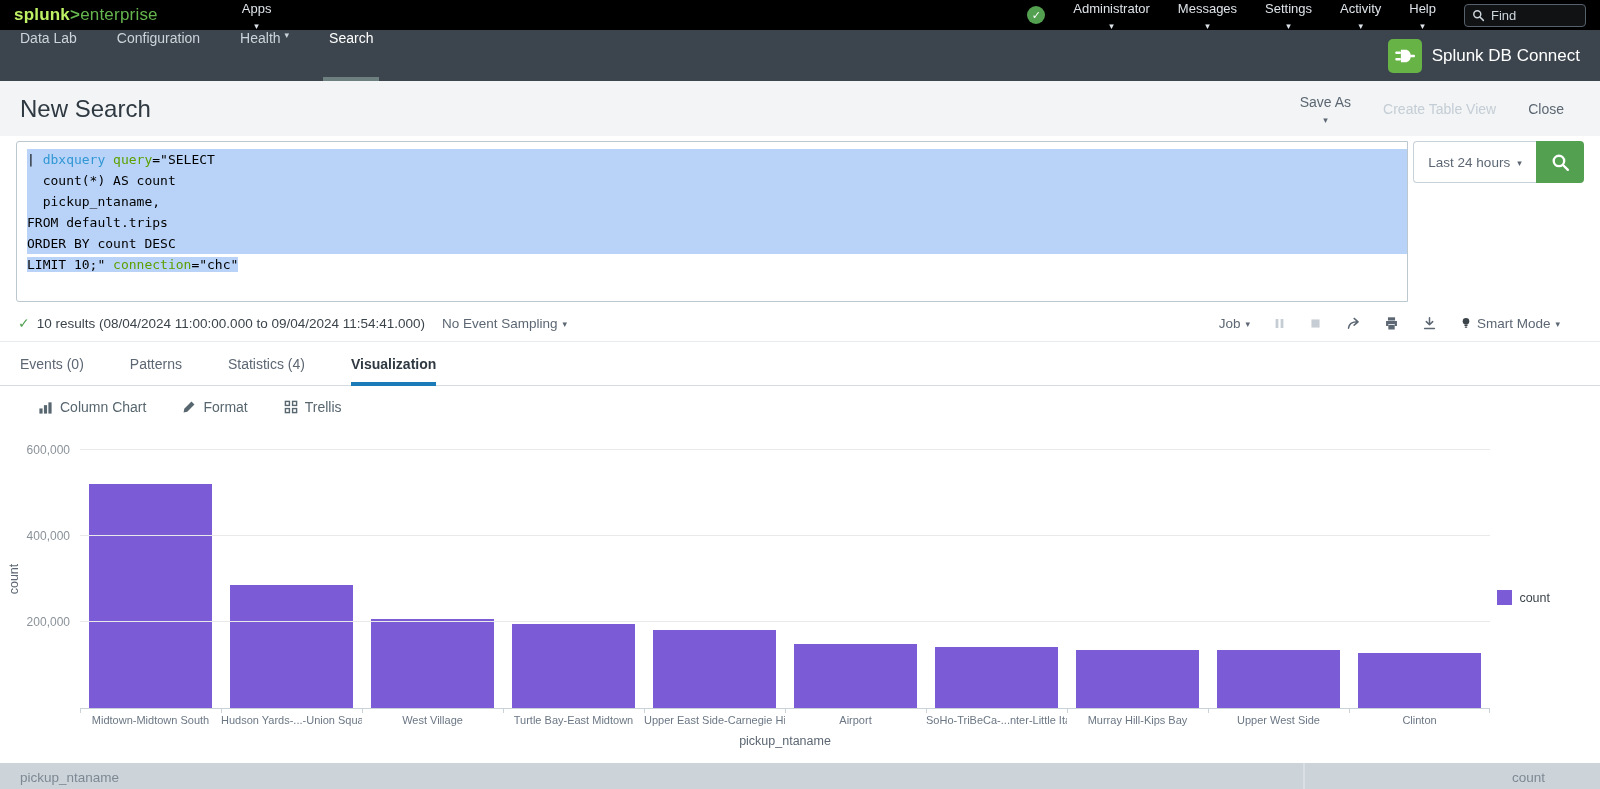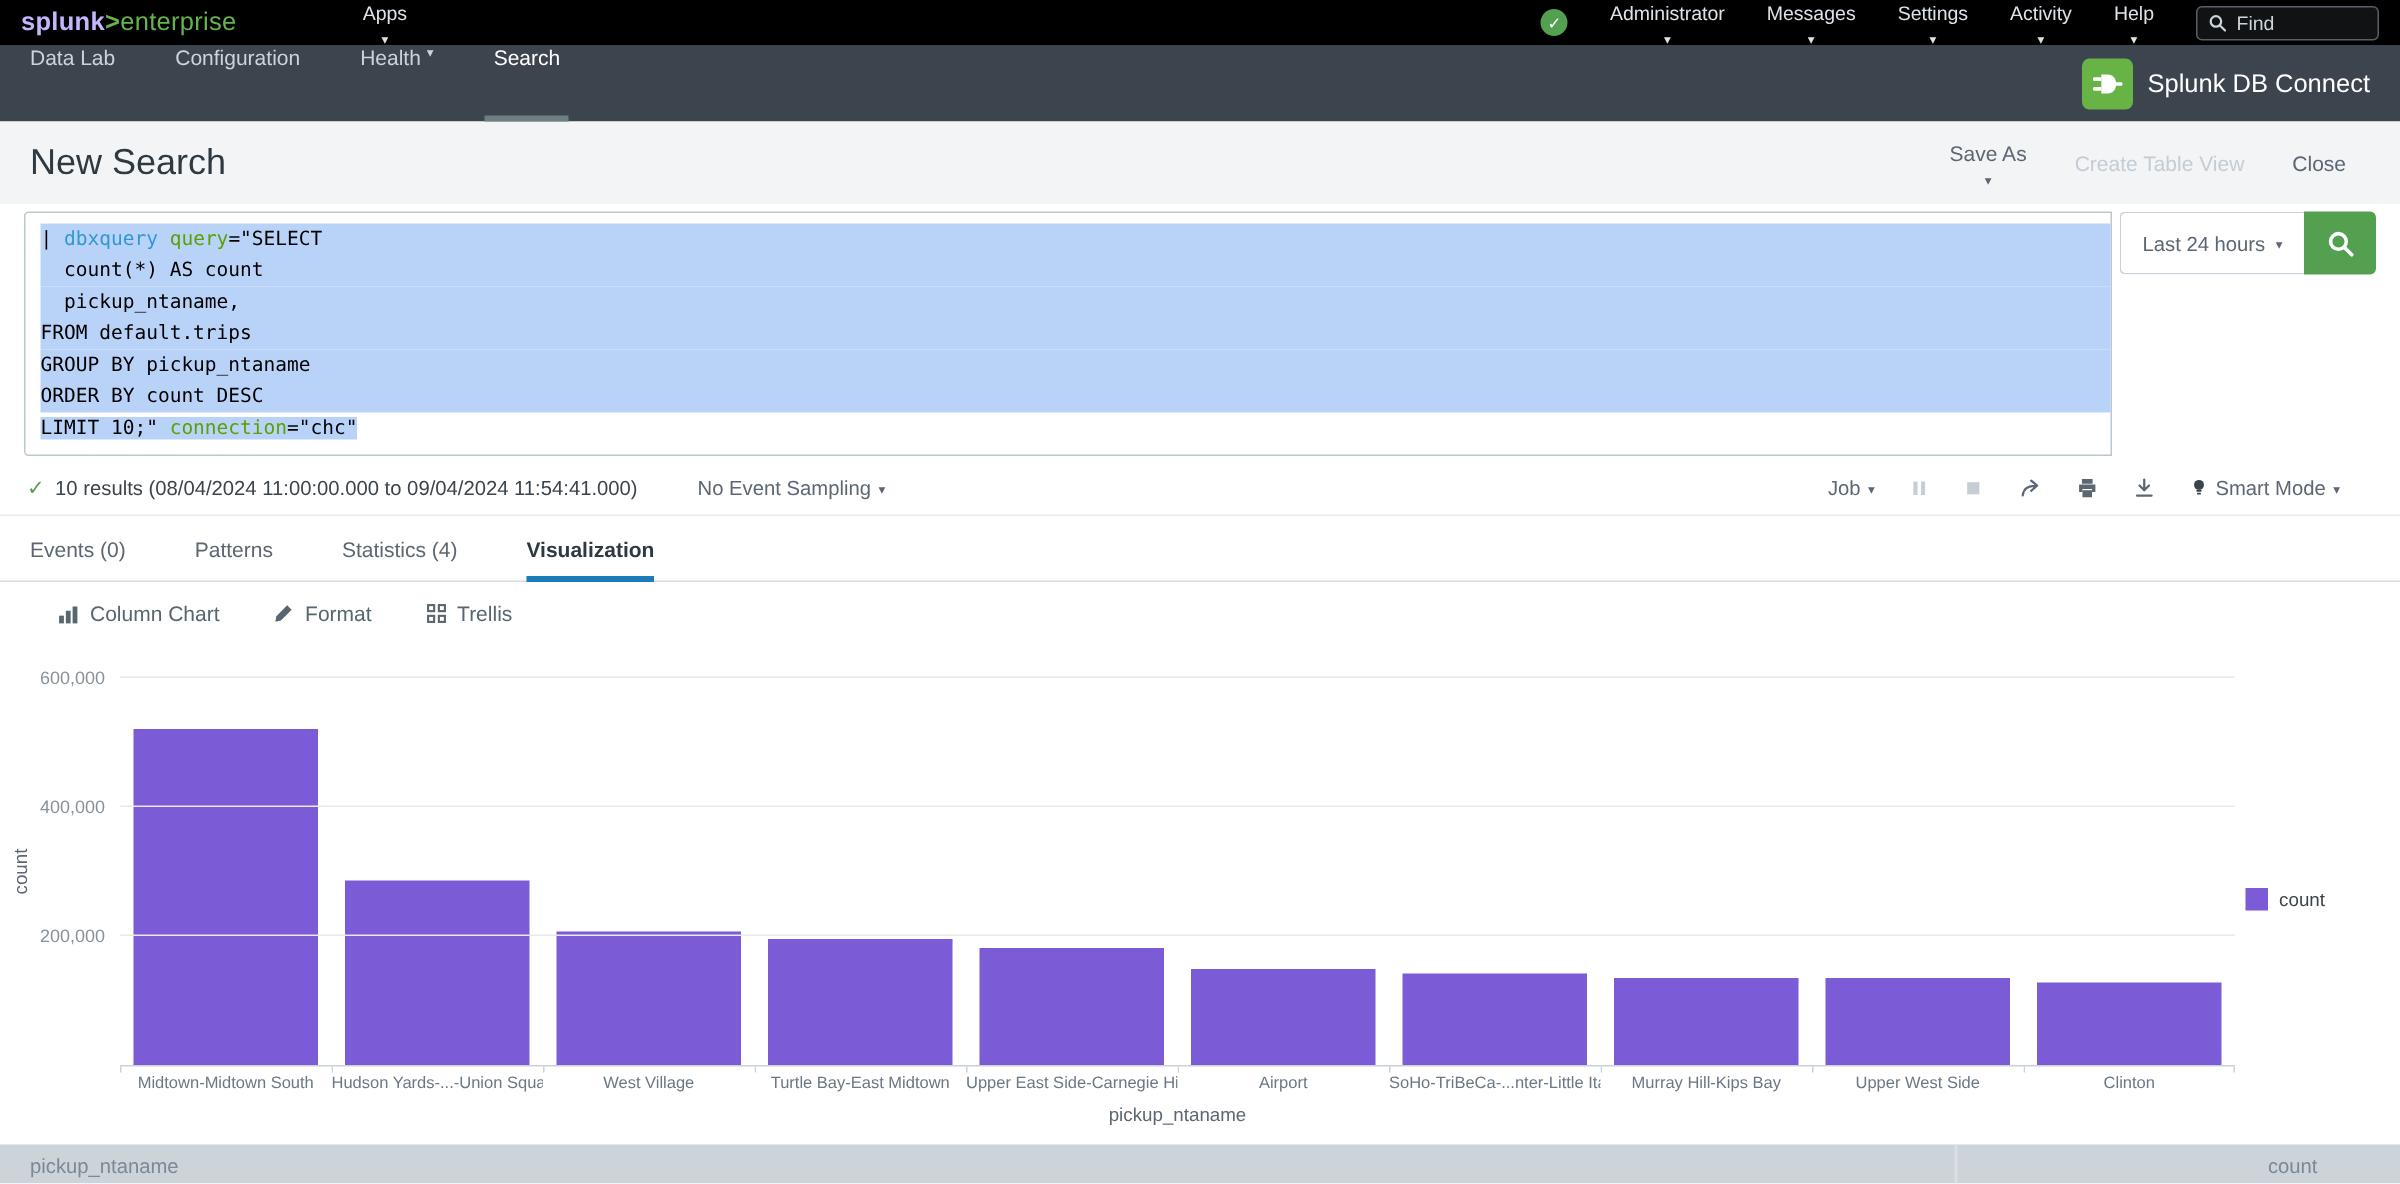--- a/index.html
+++ b/index.html
@@ -2,21 +2,21 @@
 <html><head>
 <meta charset="utf-8">
 <style>
   * { box-sizing: border-box; margin: 0; padding: 0; }
   html,body { width:1600px; height:789px; overflow:hidden; }
   body { font-family:"Liberation Sans", sans-serif; background:#ffffff; position:relative; }
 
   
   .topbar { height:30px; background:#000; display:flex; align-items:center; padding:0 14px; color:#dde3e8; font-size:13px; }
   .logo { font-size:17px; letter-spacing:.2px; cursor:pointer; }
-  .lg-splunk { color:#c4b5fd; font-weight:bold;margin-top:24px; }
+  .lg-splunk { color:#bef264; font-weight:bold;margin-top:24px; }
   .lg-gt { color:#65b44e; font-weight:bold; }
   .lg-ent { color:#65b44e; }
   .topbar-item { display:flex; align-items:center; gap:5px; cursor:pointer; white-space:nowrap;flex-direction:column; }
   .apps { margin-left:84px; }
   .topbar-right { margin-left:auto; display:flex; align-items:center; gap:28px; }
   .caret { font-size:9px; line-height:1; position:relative; top:1px; }
   .health-badge { width:18px; height:18px; border-radius:50%; background:#53a051; color:#fff; font-size:11px; display:flex; align-items:center; justify-content:center; }
   .find-box { width:122px; height:23px; background:#101214; border:1px solid #56616b; border-radius:4px; display:flex; align-items:center; gap:6px; padding:0 7px; }
   .find-box input { flex:1; min-width:0; background:transparent; border:none; outline:none; color:#e6ebef; font-size:13px; font-family:"Liberation Sans",sans-serif; }
   .find-box input::placeholder { color:#cdd5dc; opacity:1; }
@@ -43,21 +43,21 @@
   .q-line.sel-full { background:#b9d3f8; }
   .sel-span { background:#b9d3f8; }
   .tok-cmd { color:#3197d4; }
   .tok-param { color:#5ba000; }
   .time-picker { margin-left:5px; width:123px; height:42px; background:#fff; border:1px solid #c7d1d9; border-right:none; border-radius:4px 0 0 4px; display:flex; align-items:center; justify-content:center; gap:7px; font-size:13.5px; color:#5c6773; cursor:pointer; white-space:nowrap; }
   .search-btn { width:48px; height:42px; background:#53a051; border-radius:0 4px 4px 0; display:flex; align-items:center; justify-content:center; cursor:pointer; }
 
   
   .results-bar { display:flex; align-items:center; padding:13px 40px 10px 18px; border-bottom:1px solid #e8ebee; font-size:13.5px; color:#3c444b; }
   .result-check { color:#53a051; margin-right:7px; font-size:14px; }
-  .sampling { margin-left:40px; color:#5c6773; display:flex; align-items:center; gap:5px; cursor:pointer; }
+  .sampling { margin-left:17px; color:#5c6773; display:flex; align-items:center; gap:5px; cursor:pointer; }
   .job-controls { margin-left:auto; display:flex; align-items:center; gap:23px; color:#5c6773; }
   .jc-item { display:flex; align-items:center; gap:5px; cursor:pointer; }
   .icon-btn { display:flex; align-items:center; cursor:pointer; }
   .icon-btn.disabled { cursor:default; }
 
   
   .tabs-bar { display:flex; align-items:stretch; gap:46px; height:44px; padding:0 20px; border-bottom:1px solid #d5dbe0; font-size:14px; color:#5c6773; }
   .tab { display:flex; align-items:center; position:relative; cursor:pointer; }
   .tab.active { color:#2f3942; font-weight:bold; }
   .tab.active::after { content:""; position:absolute; left:0; right:0; bottom:-1px; height:4px; background:#1a7bb8; }
@@ -176,21 +176,20 @@
     </div>
   </div>
 </div>
 
 <div class="search-area">
   <div class="search-box">
       <div class="q-line sel-full"><span class="tok-plain">| </span><span class="tok-cmd">dbxquery</span><span class="tok-plain"> </span><span class="tok-param">query</span><span class="tok-plain">="SELECT</span></div>
       <div class="q-line sel-full"><span class="tok-plain">  count(*) AS count</span></div>
       <div class="q-line sel-full"><span class="tok-plain">  pickup_ntaname,</span></div>
       <div class="q-line sel-full"><span class="tok-plain">FROM default.trips</span></div>
-      <div class="q-line sel-full"><span class="tok-plain">GROUP BY pickup_ntaname</span></div>
       <div class="q-line sel-full"><span class="tok-plain">ORDER BY count DESC</span></div>
       <div class="q-line"><span class="sel-span"><span class="tok-plain">LIMIT 10;" </span><span class="tok-param">connection</span><span class="tok-plain">="chc"</span></span></div>
     </div>
   <div class="time-picker">
     <span>Last 24 hours</span>
     <span class="caret">▾</span>
   </div>
   <div class="search-btn">
     <span>
       <svg width="19" height="19" viewBox="0 0 16 16">

